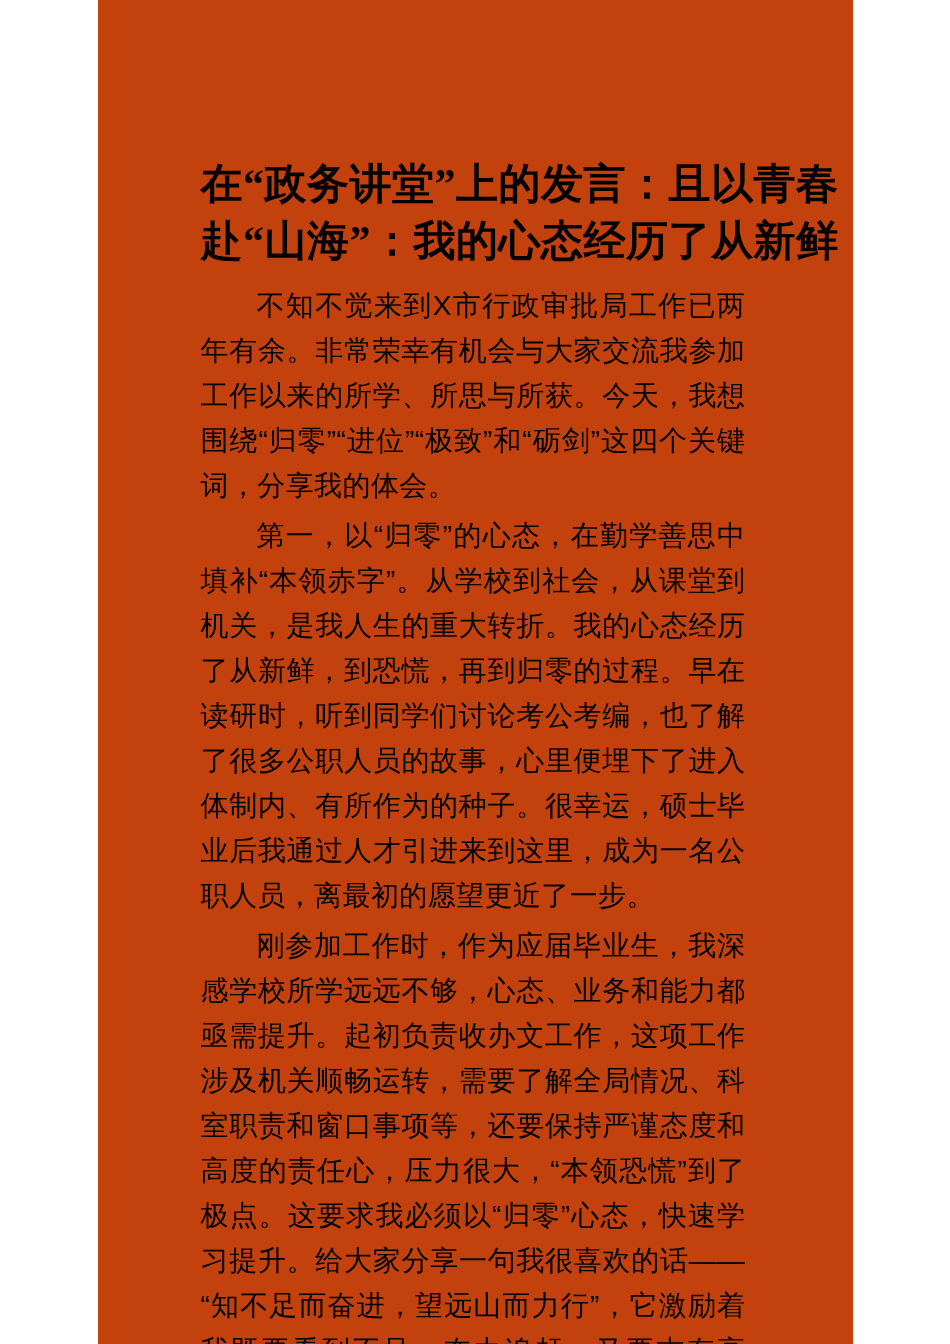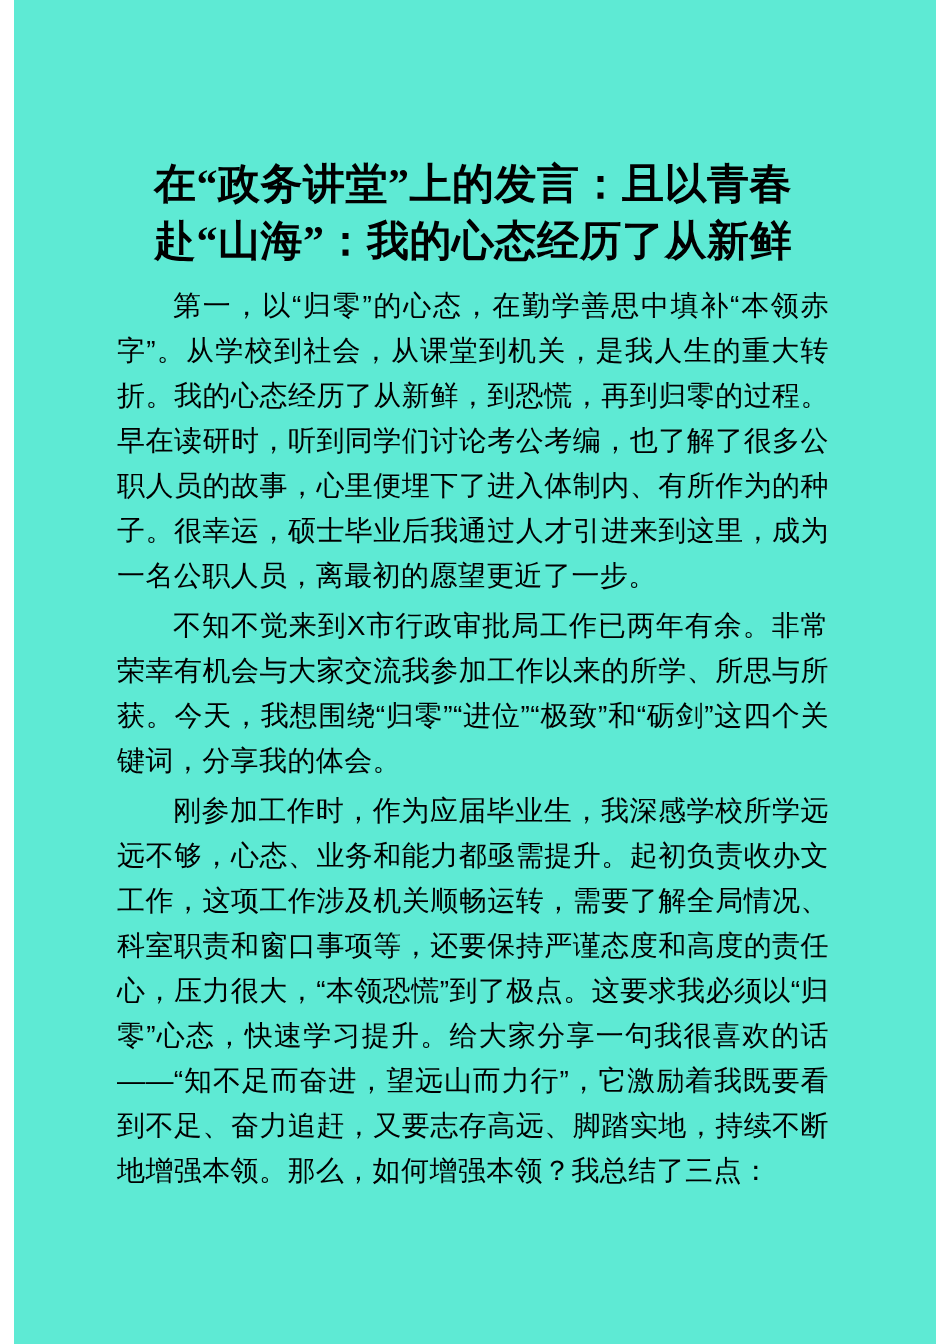--- a/index.html
+++ b/index.html
@@ -2,24 +2,24 @@
 <html lang="zh"><head>
 <meta charset="utf-8">
 <style>
   html, body {
     margin: 0;
     padding: 0;
     background: #ffffff;
   }
   .page {
     position: relative;
-    width: 922px;
+    width: 755px;
     height: 1344px;
     margin: 0 auto;
-    background: #5eead4;
+    background: #c2410c;
     box-sizing: border-box;
     padding: 156px 107px 0 103px;
     overflow: hidden;
     color: #000000;
   }
   .doc-title {
     font-family: "Liberation Serif", "DejaVu Serif", serif;
     font-weight: bold;
     font-size: 42px;
     line-height: 57px;
@@ -48,17 +48,17 @@
 </head>
 <body>
 
 <div class="page">
   <h1 class="doc-title">
     <span class="title-line">在“政务讲堂”上的发言：且以青春</span>
     <span class="title-line">赴“山海”：我的心态经历了从新鲜</span>
   </h1>
 
   <div class="doc-body">
+    <p class="doc-para">不知不觉来到X市行政审批局工作已两年有余。非常荣幸有机会与大家交流我参加工作以来的所学、所思与所获。今天，我想围绕“归零”“进位”“极致”和“砺剑”这四个关键词，分享我的体会。</p>
     <p class="doc-para">第一，以“归零”的心态，在勤学善思中填补“本领赤字”。从学校到社会，从课堂到机关，是我人生的重大转折。我的心态经历了从新鲜，到恐慌，再到归零的过程。早在读研时，听到同学们讨论考公考编，也了解了很多公职人员的故事，心里便埋下了进入体制内、有所作为的种子。很幸运，硕士毕业后我通过人才引进来到这里，成为一名公职人员，离最初的愿望更近了一步。</p>
-    <p class="doc-para">不知不觉来到X市行政审批局工作已两年有余。非常荣幸有机会与大家交流我参加工作以来的所学、所思与所获。今天，我想围绕“归零”“进位”“极致”和“砺剑”这四个关键词，分享我的体会。</p>
     <p class="doc-para">刚参加工作时，作为应届毕业生，我深感学校所学远远不够，心态、业务和能力都亟需提升。起初负责收办文工作，这项工作涉及机关顺畅运转，需要了解全局情况、科室职责和窗口事项等，还要保持严谨态度和高度的责任心，压力很大，“本领恐慌”到了极点。这要求我必须以“归零”心态，快速学习提升。给大家分享一句我很喜欢的话——“知不足而奋进，望远山而力行”，它激励着我既要看到不足、奋力追赶，又要志存高远、脚踏实地，持续不断地增强本领。那么，如何增强本领？我总结了三点：</p>
   </div>
 </div>
 
 </body></html>

